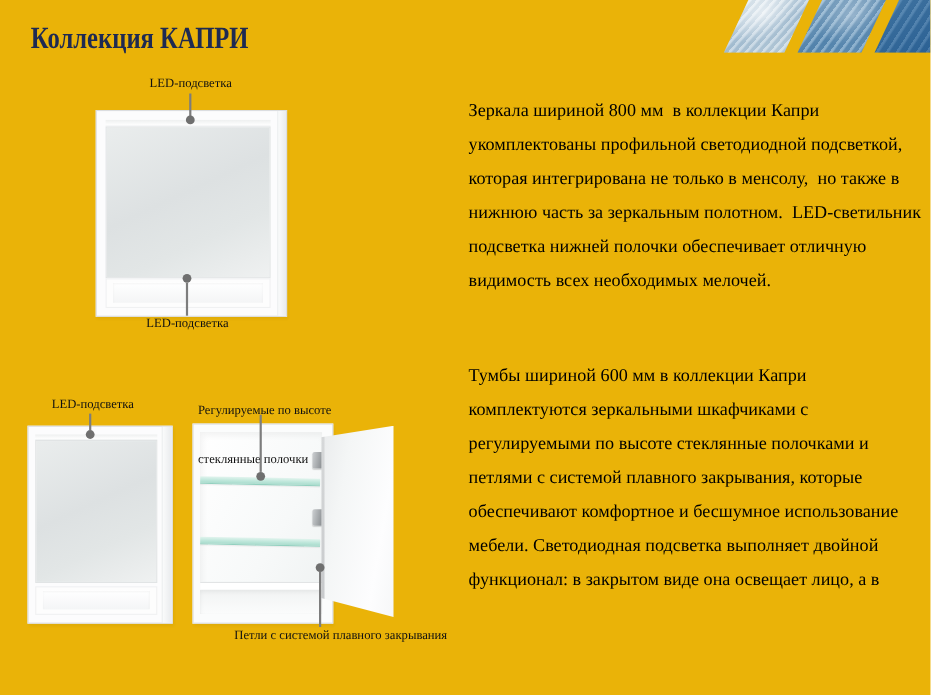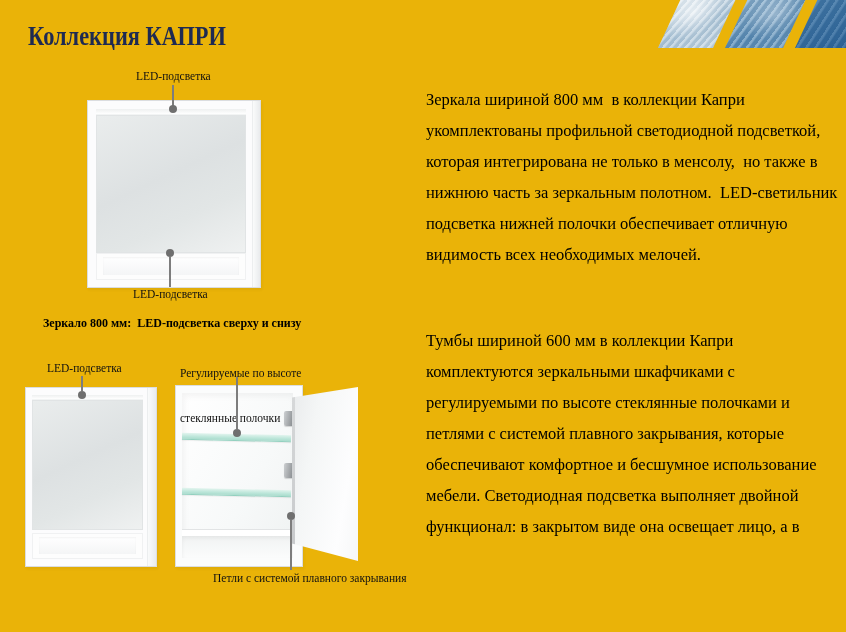--- a/index.html
+++ b/index.html
@@ -136,21 +136,20 @@
       <div class="shelf-panel"></div>
     </div>
   </div>
   <div class="dlabel l1-top-label">LED-подсветка</div>
   <div class="leader l1-top-line"></div>
   <div class="dot l1-top-dot"></div>
   <div class="dot l1-bot-dot"></div>
   <div class="leader l1-bot-line"></div>
   <div class="dlabel l1-bot-label">LED-подсветка</div>
 
-  <div class="caption">Зеркало 800 мм:  LED-подсветка сверху и снизу</div>
 
   <div class="frame d2-frame">
     <div class="face-right d2-face"></div>
     <div class="led d2-led"></div>
     <div class="glass d2-glass"></div>
     <div class="shelf d2-shelf">
       <div class="shelf-panel"></div>
     </div>
   </div>
   <div class="dlabel l2-label">LED-подсветка</div>

